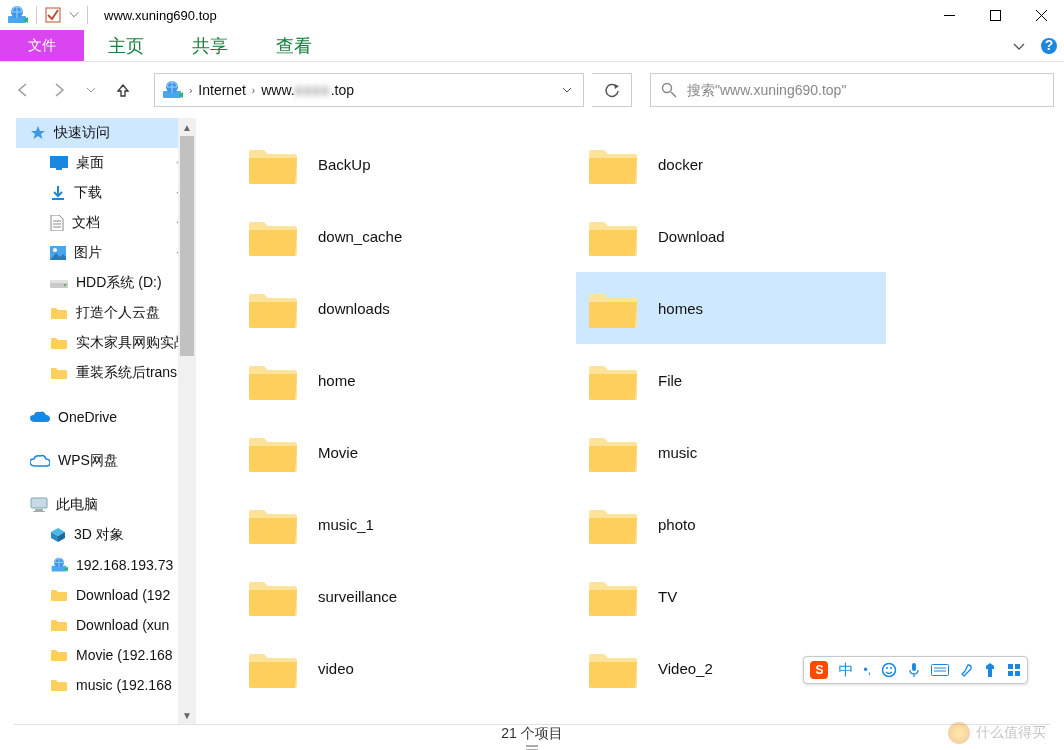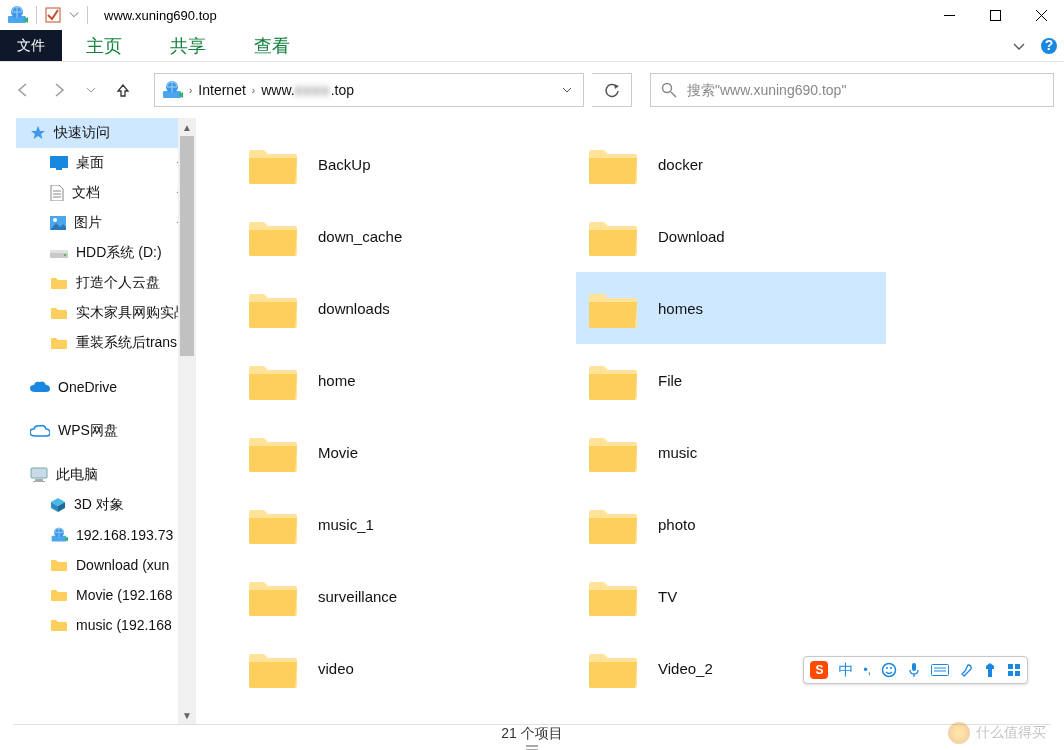--- a/index.html
+++ b/index.html
@@ -10,21 +10,21 @@
   .titlebar .app-icon { width: 22px; height: 22px; margin: 0 4px 0 6px; }
   .titlebar .sep { width: 1px; height: 18px; background: #ccc; margin: 0 4px; }
   .titlebar .qat-icon { width: 16px; height: 16px; margin: 0 4px; }
   .titlebar .title { margin-left: 12px; font-size: 13px; color: #000; }
   .titlebar .spacer { flex: 1; }
   .winbtn { width: 46px; height: 30px; display: flex; align-items: center; justify-content: center; }
   .winbtn svg { width: 11px; height: 11px; }
 
   
   .ribbon { height: 32px; display: flex; align-items: stretch; border-bottom: 1px solid #e1e1e1; }
-  .ribbon .file-tab { background: #0f172a; color: #fff; padding: 0 17px; display: flex; align-items: center; font-size: 14px; }
+  .ribbon .file-tab { background: #d946ef; color: #fff; padding: 0 28px; display: flex; align-items: center; font-size: 14px; }
   .ribbon .tab { padding: 0 24px; display: flex; align-items: center; font-size: 18px; color: #15803d; }
   .ribbon .rspacer { flex: 1; }
   .ribbon .chev { width: 30px; display: flex; align-items: center; justify-content: center; }
   .ribbon .help { width: 30px; display: flex; align-items: center; justify-content: center; }
 
   
   .addr-row { height: 56px; display: flex; align-items: center; padding: 0 10px 0 14px; gap: 8px; }
   .nav-arrows { display: flex; align-items: center; gap: 18px; margin-right: 14px; }
   .nav-arrows .arrow { width: 18px; height: 18px; color: #9a9a9a; display:flex; align-items:center; justify-content:center;}
   .nav-arrows .arrow.act { color: #333; }
@@ -231,20 +231,30 @@
       <svg width="18" height="14" viewBox="0 0 18 14">
           <rect x="0" y="0" width="18" height="12" fill="#1a88e0"></rect>
           <rect x="6" y="12" width="6" height="2" fill="#1a88e0"></rect>
         </svg>
       <span>桌面</span>
       <span class="pin"><svg width="12" height="14" viewBox="0 0 16 16">
             <use href="#pin-ic"></use>
           </svg></span>
     </div>
     <div class="item indent">
+      <svg width="16" height="16" viewBox="0 0 16 16">
+          <path d="M8 1 L8 10 M4 7 L8 11 L12 7" stroke="#1a88e0" stroke-width="2" fill="none"></path>
+          <line x1="2" y1="14" x2="14" y2="14" stroke="#1a88e0" stroke-width="2"></line>
+        </svg>
+      <span>下载</span>
+      <span class="pin"><svg width="12" height="14" viewBox="0 0 16 16">
+            <use href="#pin-ic"></use>
+          </svg></span>
+    </div>
+    <div class="item indent">
       <svg width="14" height="16" viewBox="0 0 14 16">
           <path d="M1 0 L9 0 L13 4 L13 16 L1 16 Z" fill="#fff" stroke="#888"></path>
           <line x1="3" y1="6" x2="11" y2="6" stroke="#888"></line>
           <line x1="3" y1="9" x2="11" y2="9" stroke="#888"></line>
           <line x1="3" y1="12" x2="11" y2="12" stroke="#888"></line>
         </svg>
       <span>文档</span>
       <span class="pin"><svg width="12" height="14" viewBox="0 0 16 16">
             <use href="#pin-ic"></use>
           </svg></span>
@@ -316,20 +326,26 @@
           <polygon points="1,5 8,9 8,15 1,11" fill="#2d8bc0"></polygon>
           <polygon points="15,5 8,9 8,15 15,11" fill="#1d6a9a"></polygon>
         </svg>
       <span>3D 对象</span>
     </div>
     <div class="item indent">
         <svg width="18" height="18" viewBox="0 0 22 22">
           <use href="#net-globe"></use>
         </svg>
         <span>192.168.193.73</span>
+      </div>
+    <div class="item indent">
+        <svg class="ic-folder-small" viewBox="0 0 18 14">
+          <use href="#folder-sm"></use>
+        </svg>
+        <span>Download (192</span>
       </div>
     <div class="item indent">
         <svg class="ic-folder-small" viewBox="0 0 18 14">
           <use href="#folder-sm"></use>
         </svg>
         <span>Download (xun</span>
       </div>
     <div class="item indent">
         <svg class="ic-folder-small" viewBox="0 0 18 14">
           <use href="#folder-sm"></use>

